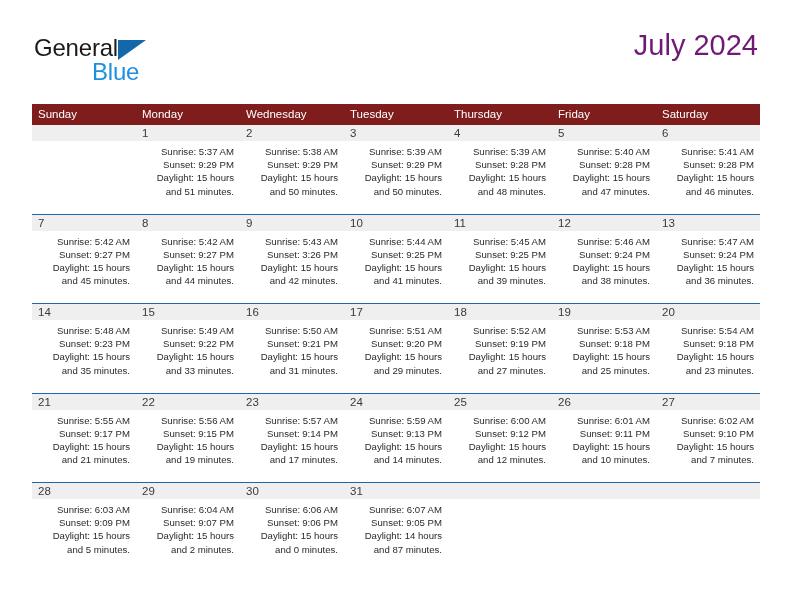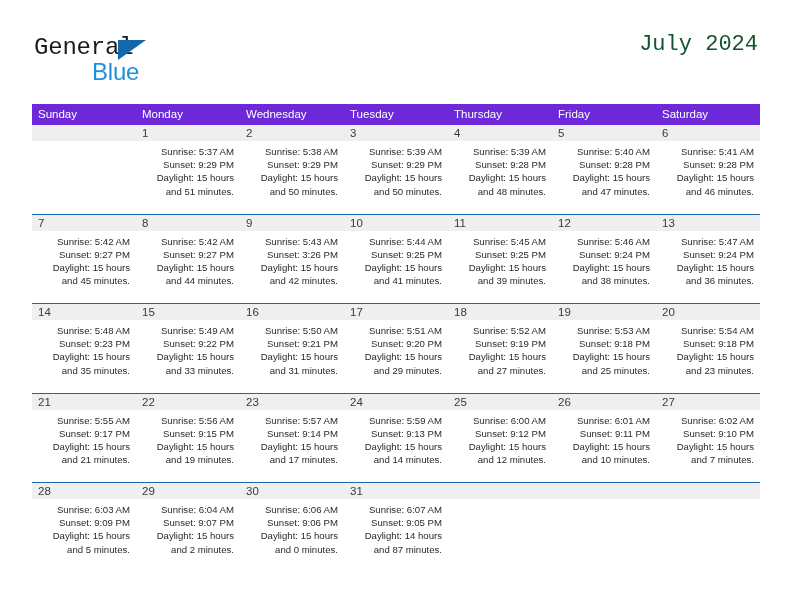--- a/index.html
+++ b/index.html
@@ -31,21 +31,21 @@
     width: 140px;
     height: 52px;
   }
   .brand-general {
     position: absolute;
     left: 0;
     top: 0;
     font-size: 24px;
     letter-spacing: -0.2px;
     color: #1a1a1a;
-    font-family: Liberation Mono, monospace;
+    font-family: Liberation Sans, sans-serif;
   }
   .brand-triangle {
     position: absolute;
     left: 84px;
     top: 6px;
     width: 0;
     height: 0;
     border-left: 28px solid #1368ac;
     border-bottom: 20px solid transparent;
   }
@@ -60,46 +60,45 @@
     text-align: right;
   }
 
   .title-block {
     position: absolute;
     right: 34px;
     top: 28px;
     text-align: right;
   }
   .cal-title {
-    font-size: 22px;
-    color: #14532d;
+    font-size: 29px;
+    color: #701a75;
     line-height: 34px;
     white-space: nowrap;
-    font-family: Liberation Mono, monospace;
   }
   .cal-subtitle {
     margin-top: 9px;
     font-size: 15px;
     color: #1a1a1a;
     line-height: 18px;
     white-space: nowrap;
   }
 
   
   .calendar {
     position: absolute;
     left: 32px;
     top: 104px;
     width: 728px;
   }
   .weekday-row {
     display: flex;
     width: 728px;
     height: 21px;
-    background: #6d28d9;
+    background: #7f1d1d;
   }
   .weekday {
     flex: 1 1 0;
     color: #ffffff;
     font-size: 11.5px;
     line-height: 21px;
     padding-left: 6px;
     box-sizing: border-box;
     overflow: hidden;
     white-space: nowrap;

